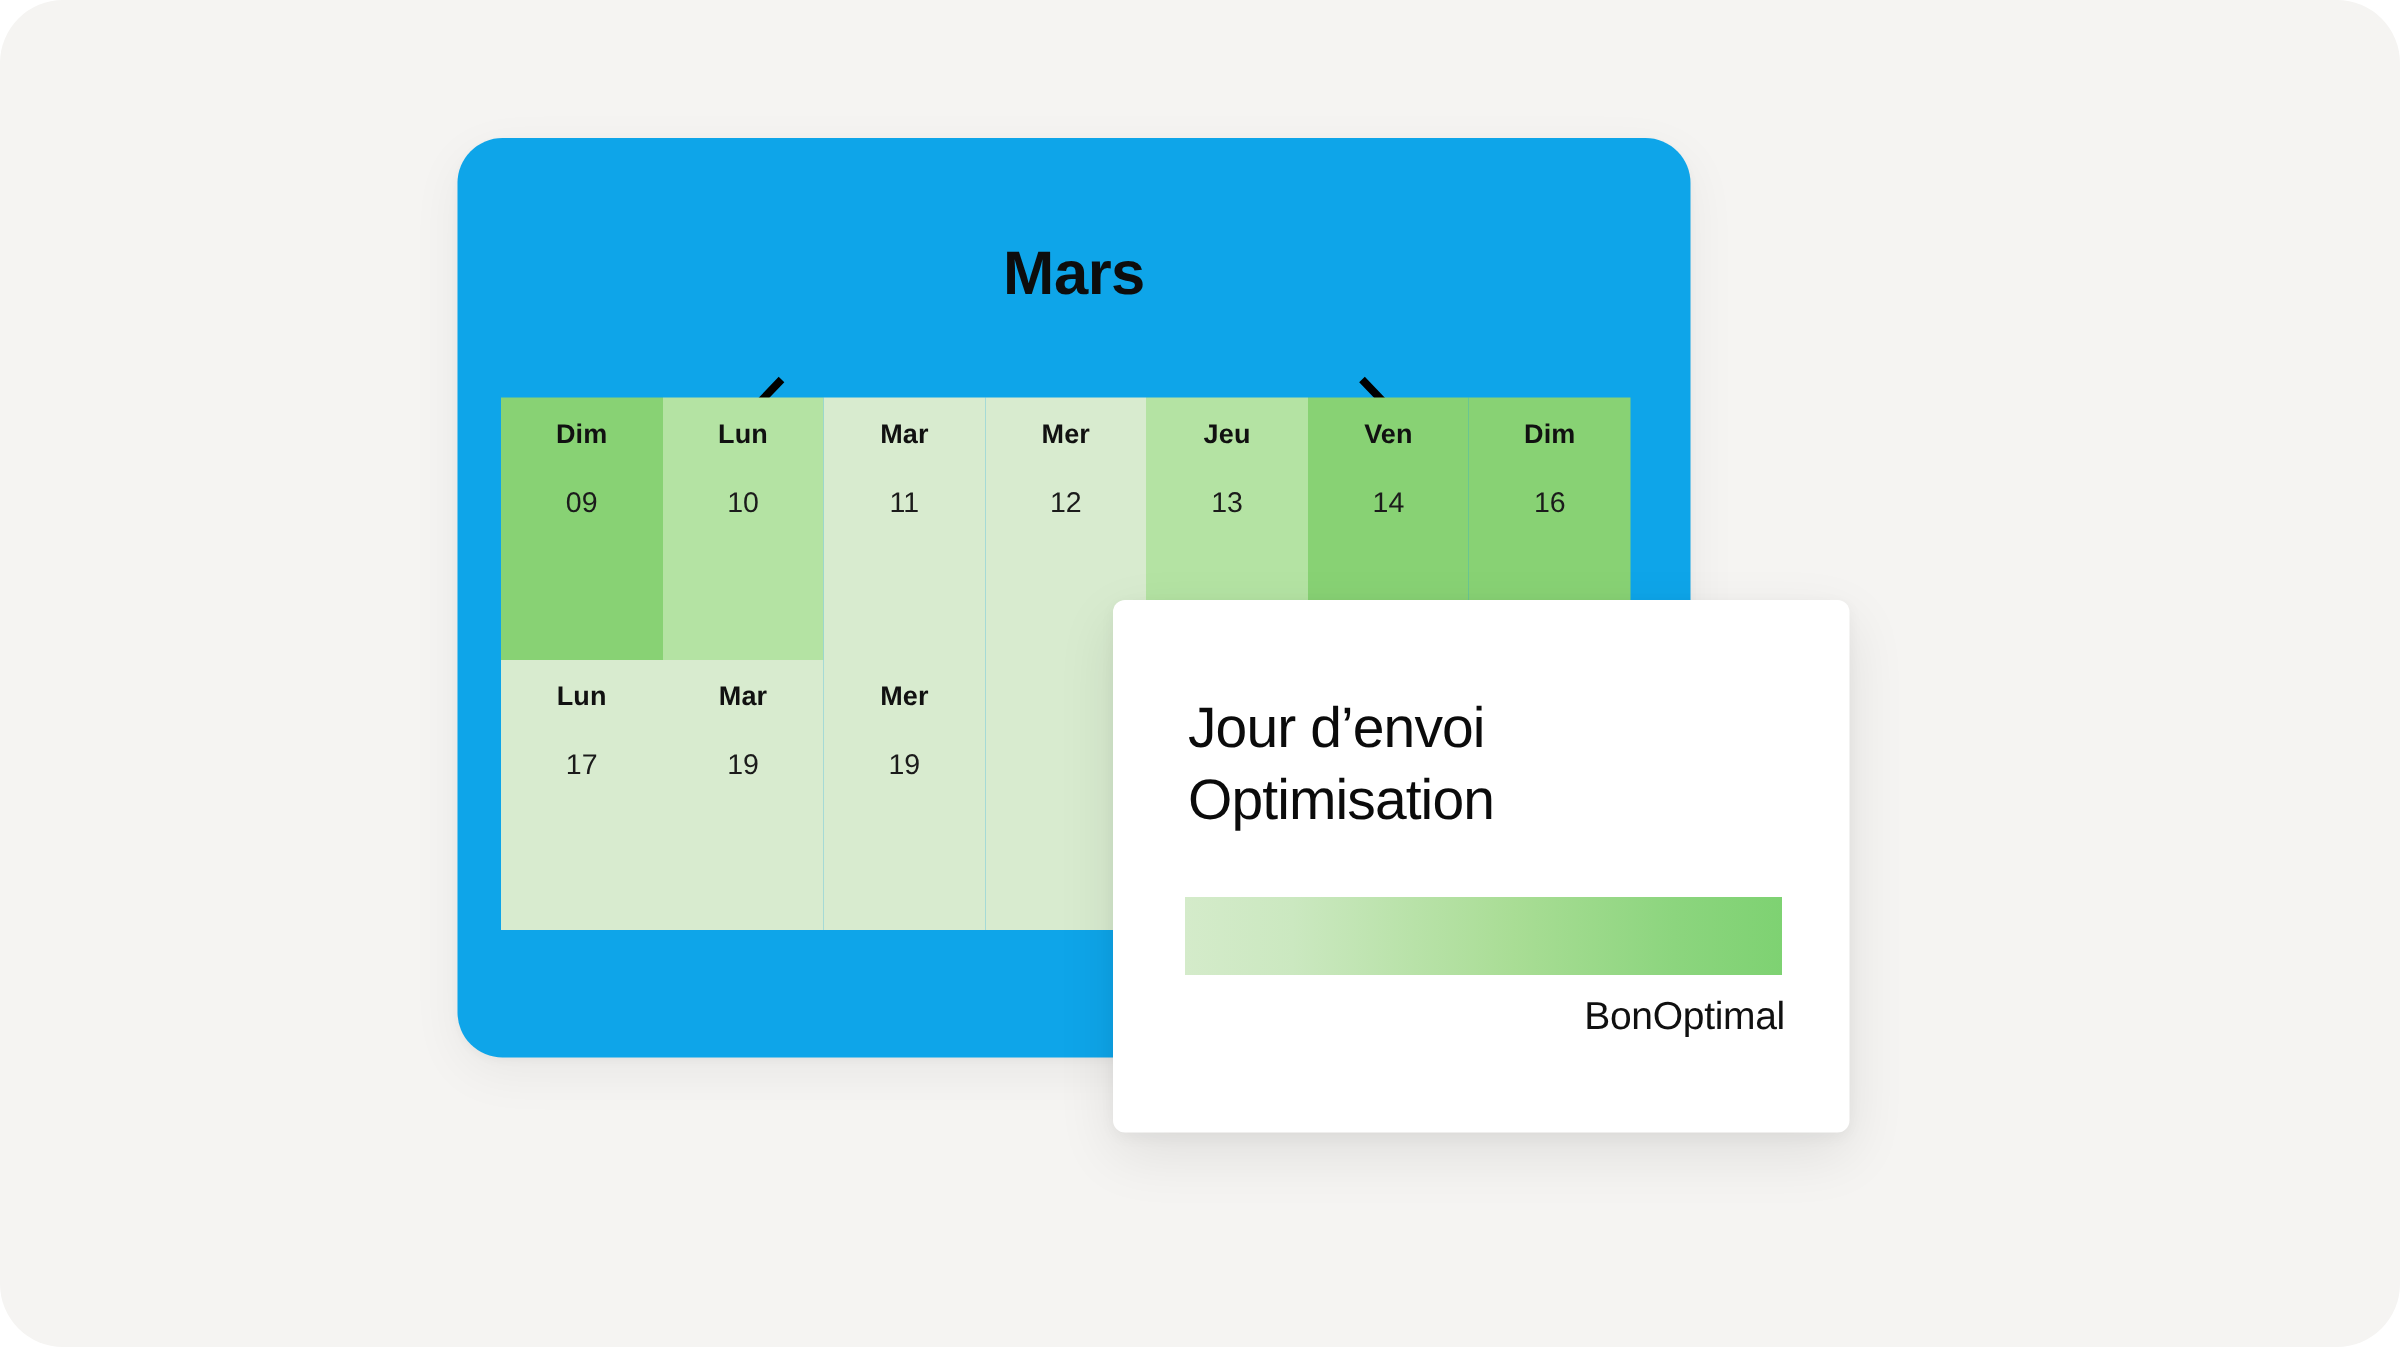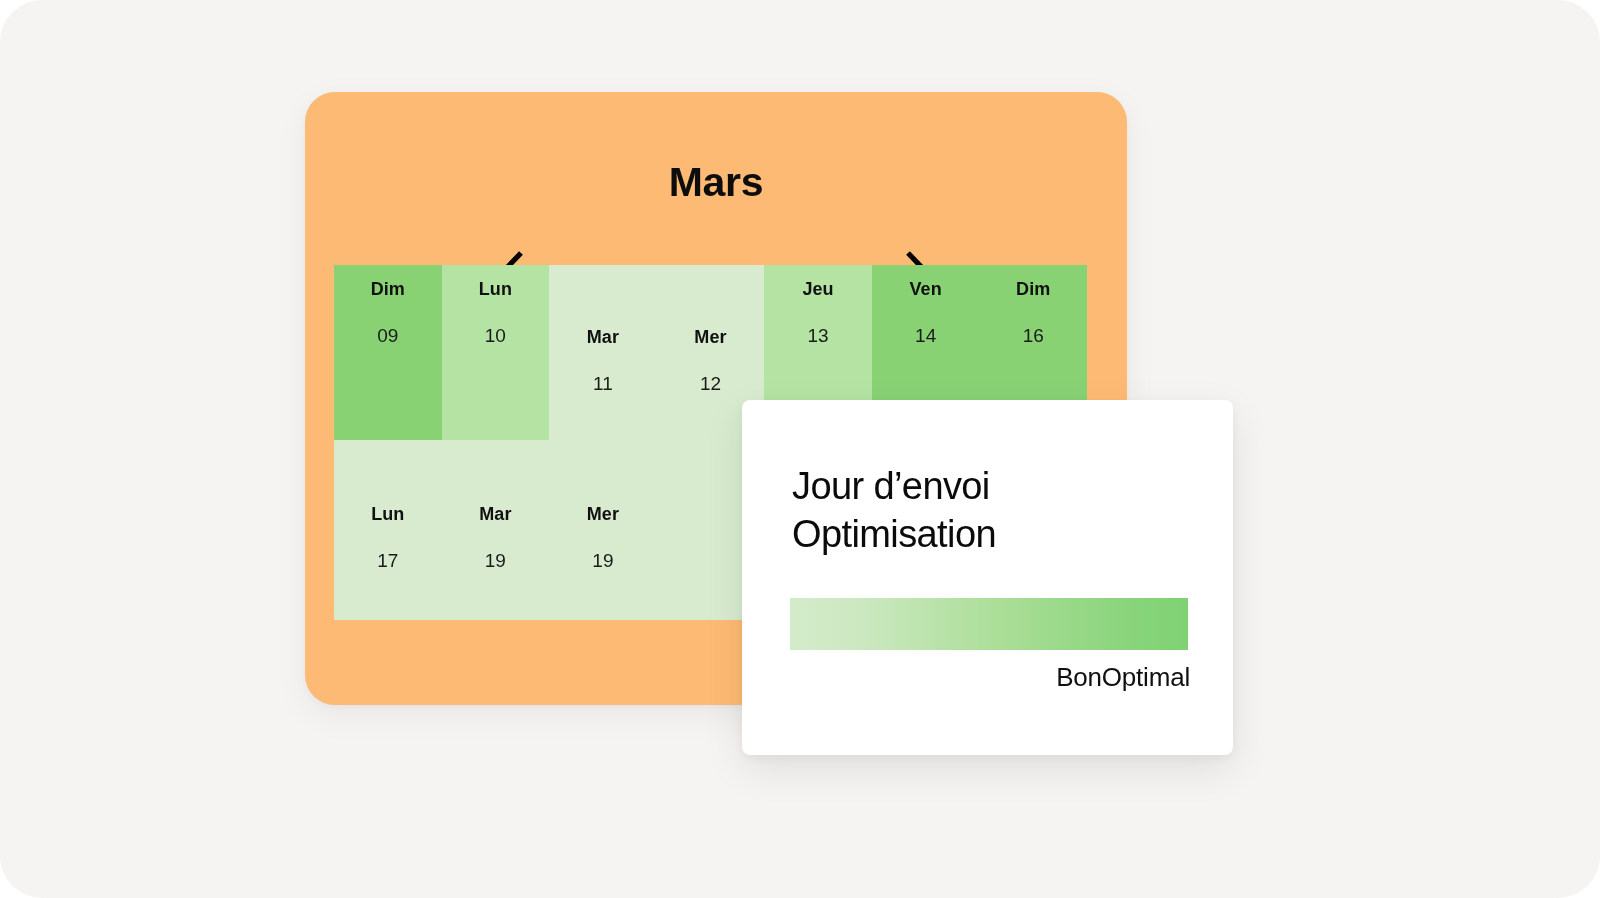--- a/index.html
+++ b/index.html
@@ -23,21 +23,21 @@
     overflow: hidden;
   }
 
   
   #calendar-card {
     position: absolute;
     left: 305px;
     top: 92px;
     width: 822px;
     height: 613px;
-    background: #fdba74;
+    background: #0ea5e9;
     border-radius: 30px;
     box-shadow: 0 10px 34px rgba(0,0,0,0.055), 0 2px 6px rgba(0,0,0,0.03);
   }
 
   
   #calendar-header {
     position: absolute;
     left: 0;
     top: 0;
     width: 822px;
@@ -106,21 +106,21 @@
   .day-num {
     font-size: 19px;
     font-weight: normal;
     color: #1b1b1b;
     line-height: 1;
     margin-top: 28px;
   }
   
   .lvl-high { background: #88d274; }
   .lvl-mid  { background: #b4e3a3; }
-  .lvl-low  { background: #d8ebcf; justify-content: center; }
+  .lvl-low  { background: #d8ebcf; }
 
   
   .short-fill {
     background: transparent;
   }
   .short-fill .fill-box {
     position: absolute;
     left: 0;
     top: 0;
     width: 100%;

